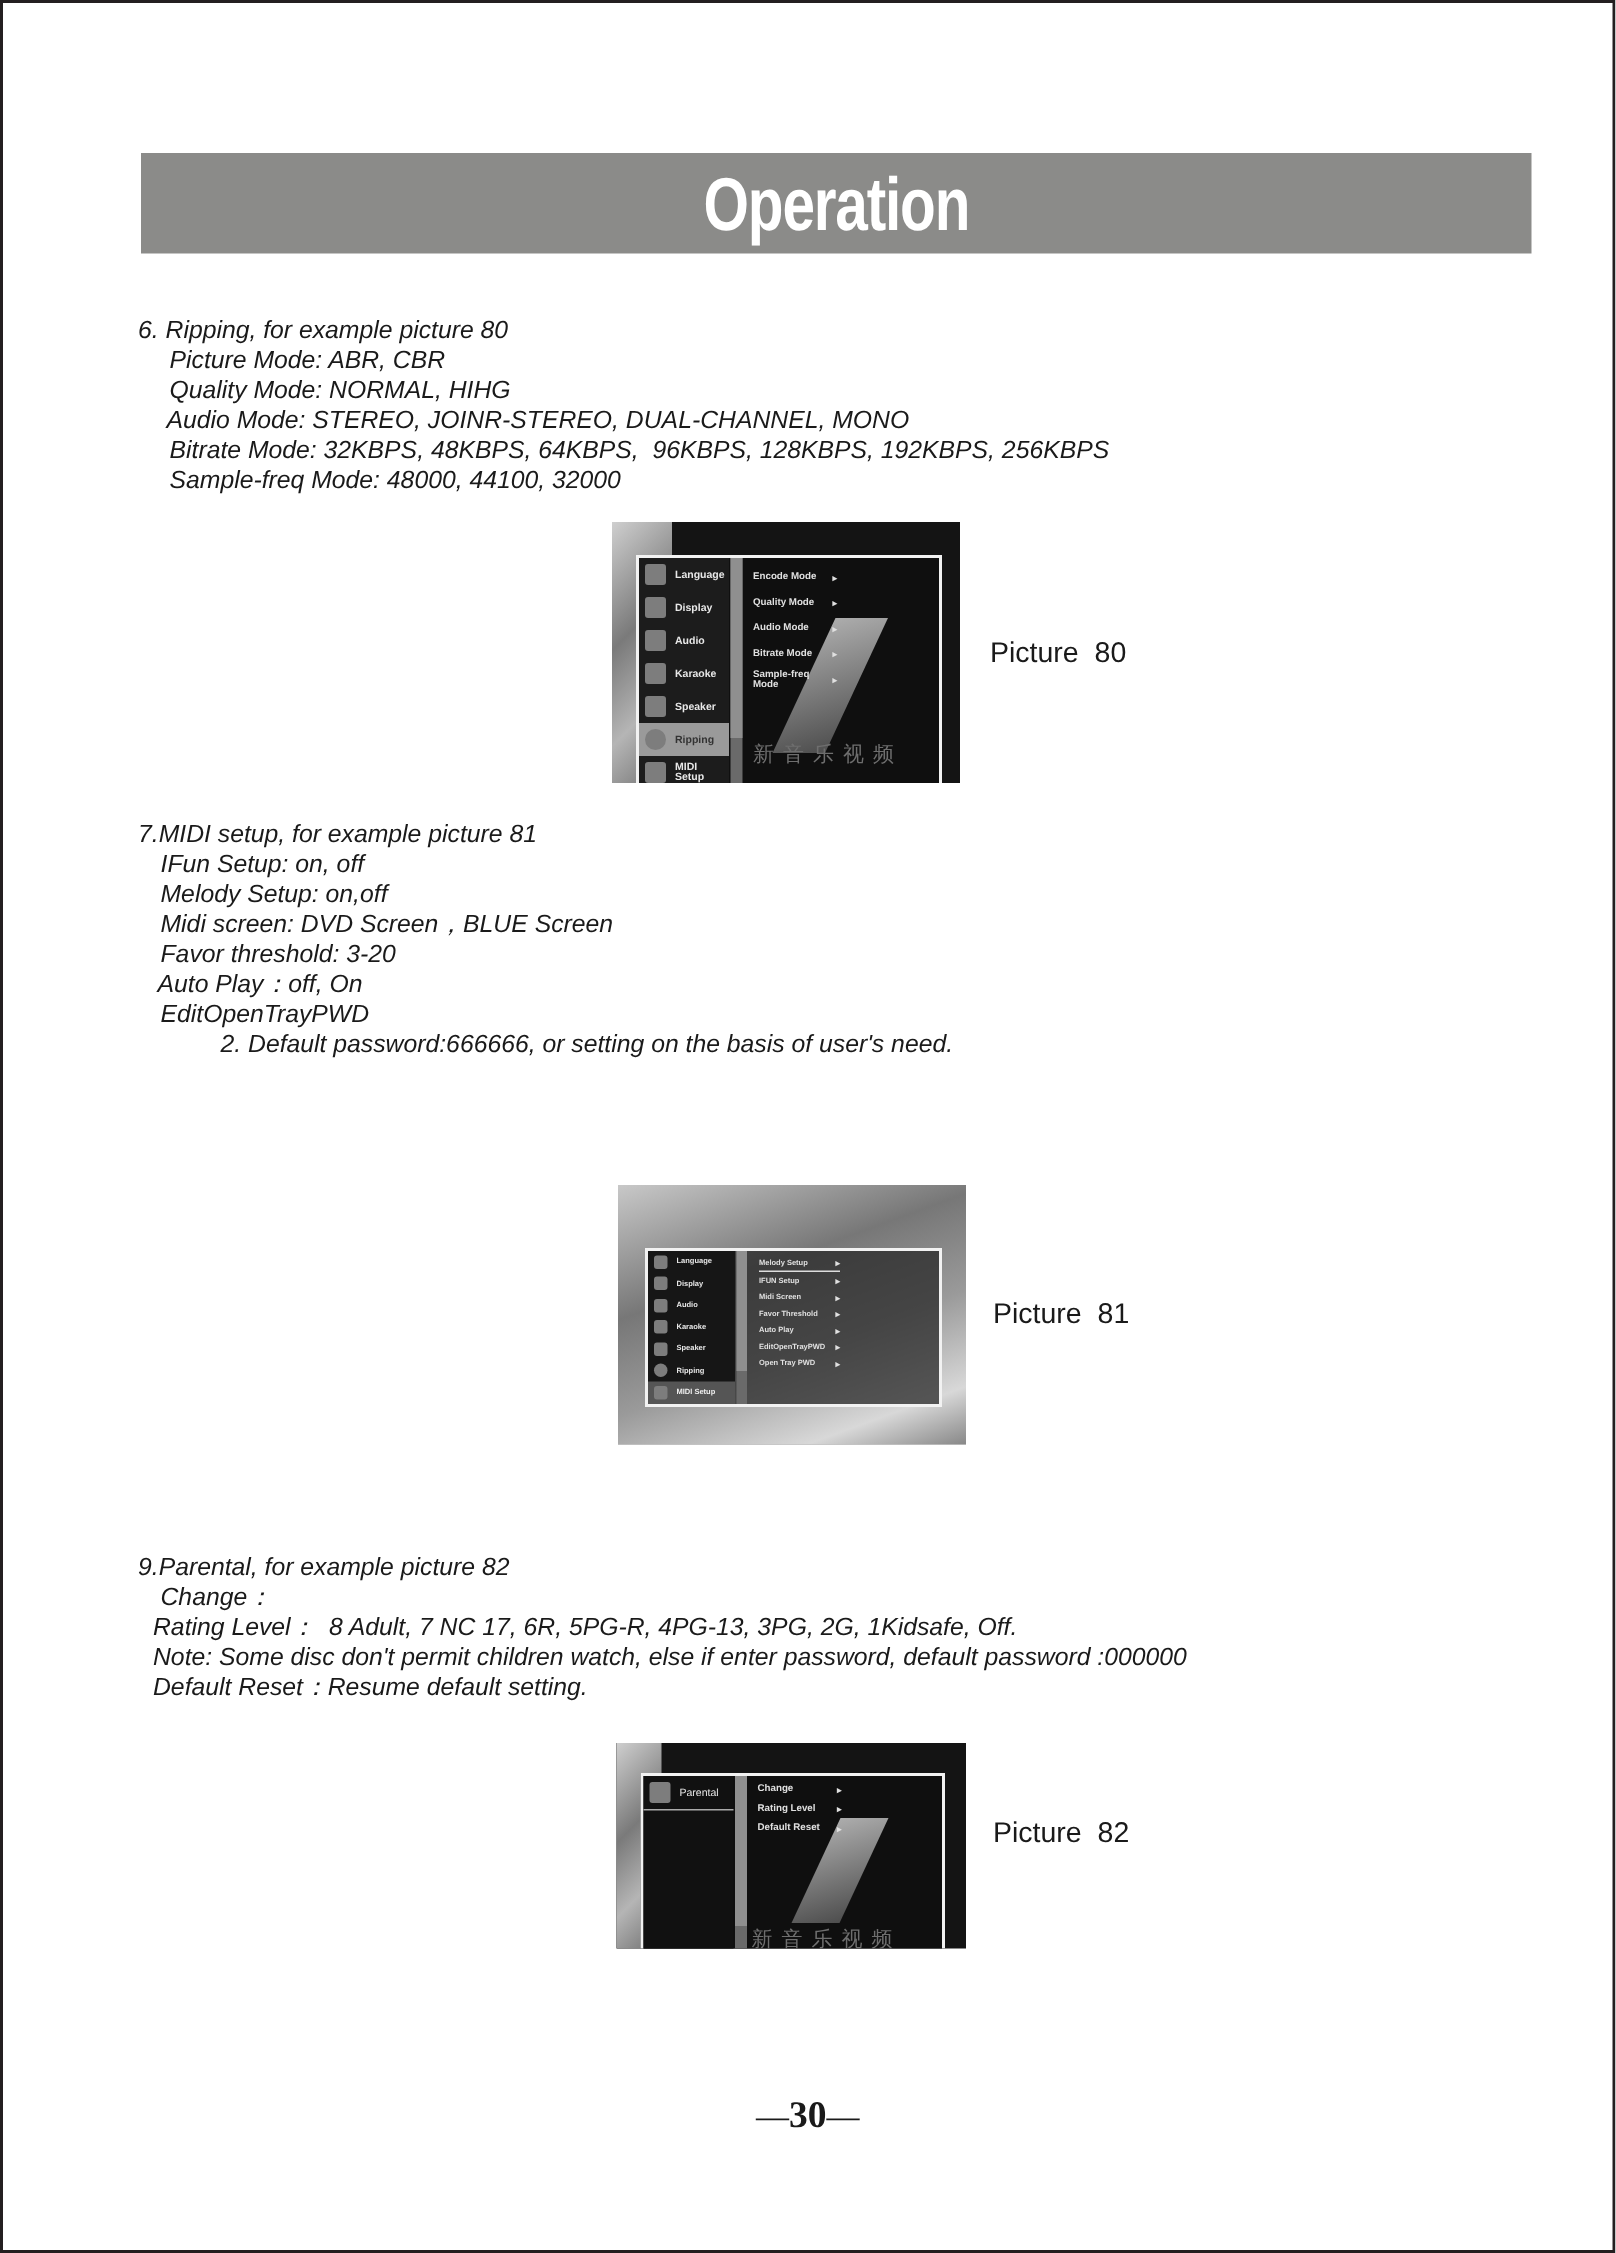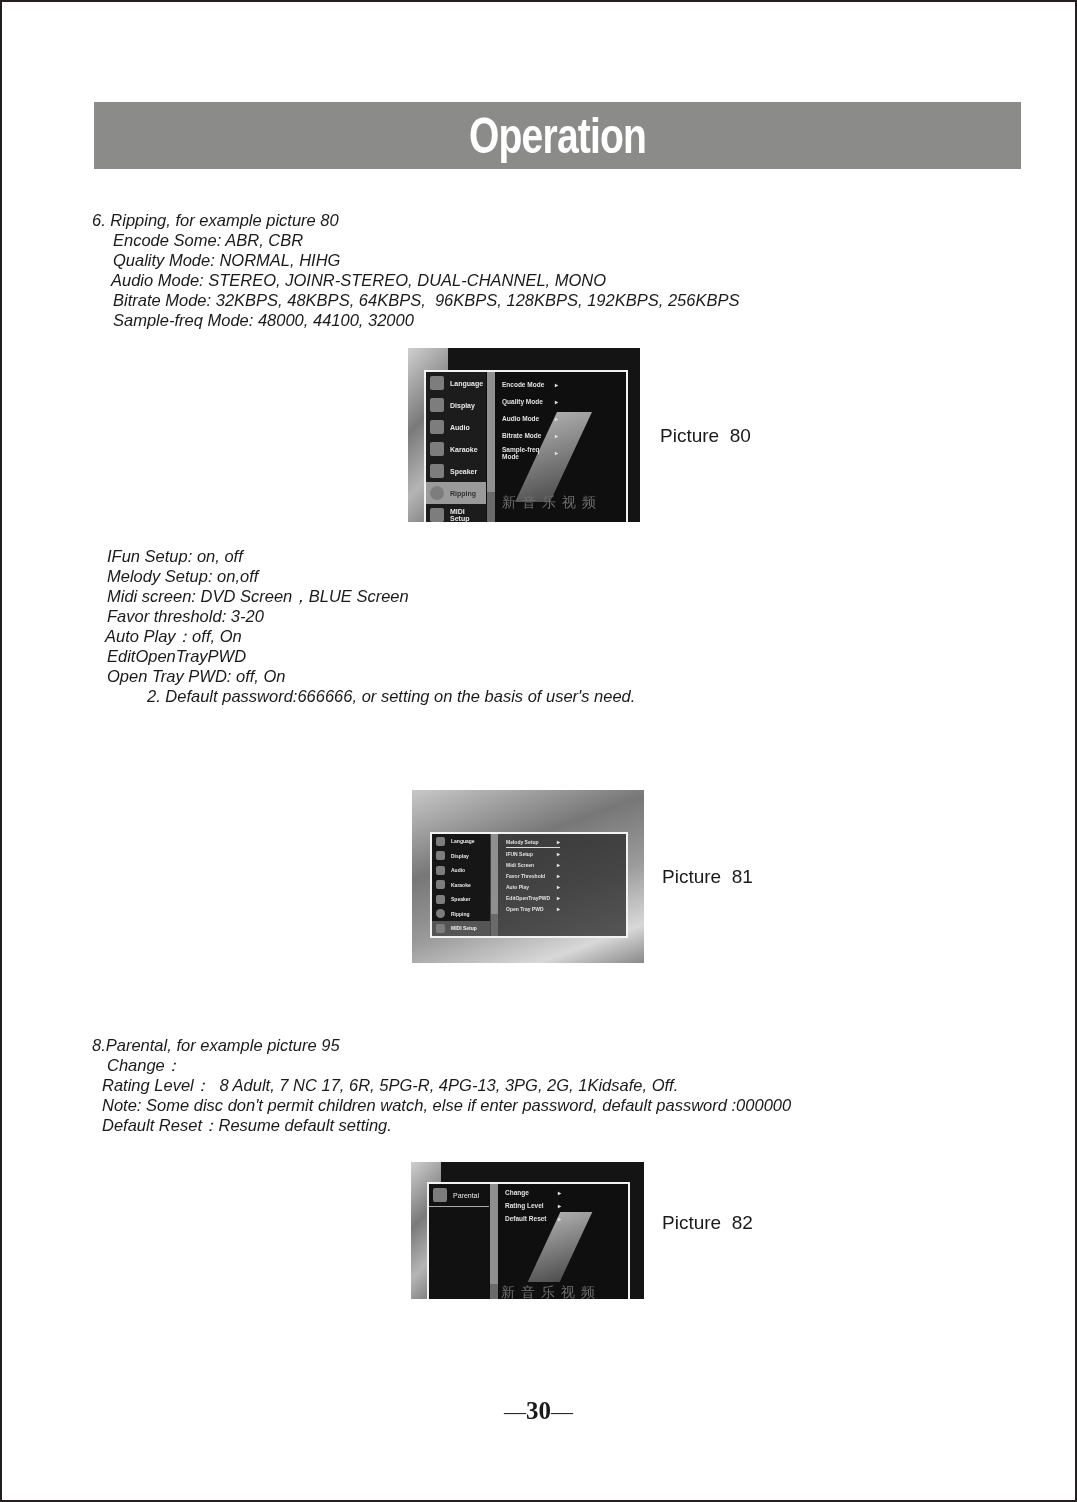--- a/index.html
+++ b/index.html
@@ -57,21 +57,21 @@
 <body>
 
 <div class="page-border"></div>
 
 <div class="header-bar">
   <span class="header-title">Operation</span>
 </div>
 
 <div class="section" style="top:210px;">
   <div class="line">6. Ripping, for example picture 80</div>
-  <div class="line ind1">Encode Some: ABR, CBR</div>
+  <div class="line ind1">Picture Mode: ABR, CBR</div>
   <div class="line ind1">Quality Mode: NORMAL, HIHG</div>
   <div class="line ind1b">Audio Mode: STEREO, JOINR-STEREO, DUAL-CHANNEL, MONO</div>
   <div class="line ind1">Bitrate Mode: 32KBPS, 48KBPS, 64KBPS,  96KBPS, 128KBPS, 192KBPS, 256KBPS</div>
   <div class="line ind1">Sample-freq Mode: 48000, 44100, 32000</div>
 </div>
 
 <div class="pic" style="left:408px; top:348px; width:232px; height:174px;">
   <div class="osd-bg-light" style="left:0; top:0; width:40px; height:174px;"></div>
   <div class="osd-frame" style="left:16px; top:6px; width:200px; height:162px;">
     <div class="beam" style="left:110px; top:40px; width:35px; height:90px;"></div>
@@ -129,27 +129,27 @@
           <span>Sample-freq Mode</span>
           <span class="arrow">▸</span>
         </div>
     </div>
     <div class="cjk" style="left:76px; top:122px;">新音乐视频</div>
   </div>
 </div>
 <div class="pic-caption" style="left:660px; top:425px;">Picture  80</div>
 
 <div class="section" style="top:546px;">
+  <div class="line">7.MIDI setup, for example picture 81</div>
   <div class="line ind2">IFun Setup: on, off</div>
   <div class="line ind2">Melody Setup: on,off</div>
   <div class="line ind2">Midi screen: DVD Screen，BLUE Screen</div>
   <div class="line ind2">Favor threshold: 3-20</div>
   <div class="line ind2b">Auto Play：off, On</div>
   <div class="line ind2">EditOpenTrayPWD</div>
-  <div class="line ind2">Open Tray PWD: off, On</div>
   <div class="line note-ind">2. Default password:666666, or setting on the basis of user's need.</div>
 </div>
 
 <div class="pic" style="left:412px; top:790px; width:232px; height:173px; background:#8a8a8a;">
   <div class="osd-bg-light" style="left:0; top:0; width:232px; height:173px; background:linear-gradient(160deg,#c8c8c8,#777 35%,#9a9a9a 60%,#d8d8d8 85%,#888);"></div>
   <div class="osd-frame" style="left:18px; top:26px; width:194px; height:102px; background:rgba(40,40,40,0.75);">
     <div class="osd-left" style="width:58px; background:#161616;">
       <div class="osd-item" style="height:14.5px; font-size:5px;">
           <span class="ico" style="width:9px;height:9px;"></span>
           <span>Language</span>
@@ -210,21 +210,21 @@
       <div class="opt" style="height:11px;">
           <span>Open Tray PWD</span>
           <span class="arrow">▸</span>
         </div>
     </div>
   </div>
 </div>
 <div class="pic-caption" style="left:662px; top:866px;">Picture  81</div>
 
 <div class="section" style="top:1035px;">
-  <div class="line">8.Parental, for example picture 95</div>
+  <div class="line">9.Parental, for example picture 82</div>
   <div class="line ind3b">Change：</div>
   <div class="line ind3">Rating Level：  8 Adult, 7 NC 17, 6R, 5PG-R, 4PG-13, 3PG, 2G, 1Kidsafe, Off.</div>
   <div class="line ind3">Note: Some disc don't permit children watch, else if enter password, default password :000000</div>
   <div class="line ind3">Default Reset：Resume default setting.</div>
 </div>
 
 <div class="pic" style="left:411px; top:1162px; width:233px; height:137px;">
   <div class="osd-bg-light" style="left:0; top:0; width:30px; height:137px;"></div>
   <div class="osd-frame" style="left:16px; top:4px; width:199px; height:127px;">
     <div class="beam" style="left:115px; top:28px; width:32px; height:70px;"></div>

